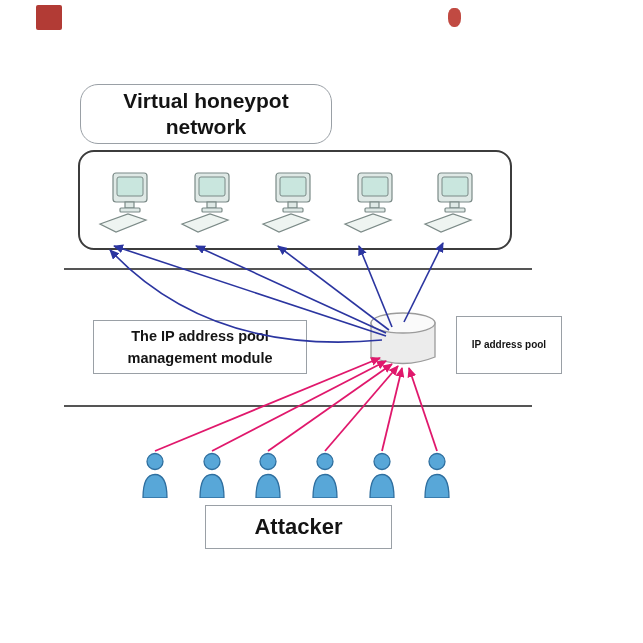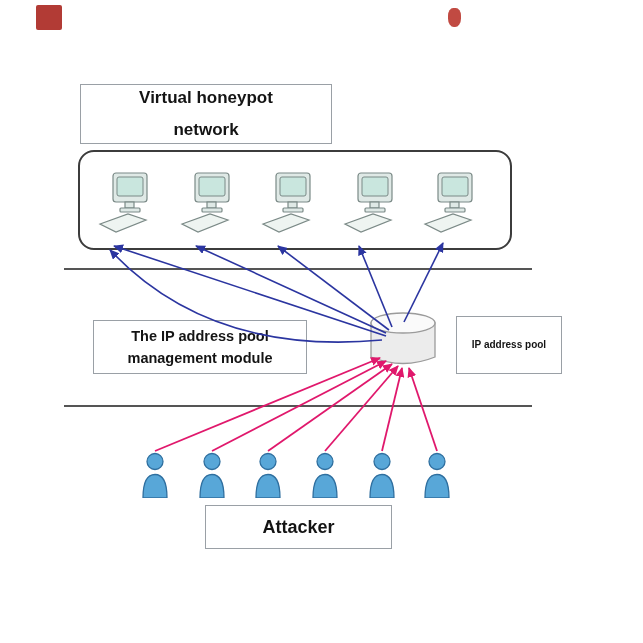--- a/index.html
+++ b/index.html
@@ -9,27 +9,27 @@
     color: var(--text, #141414);
   }
 
   
   .label-box {
     position:absolute; background:#ffffff;
     border:1px solid var(--box-border,#9aa0a6);
     display:flex; align-items:center; justify-content:center;
     text-align:center; font-weight:bold;
   }
-  .title-box    { left:80px;  top:84px;  width:250px; height:58px; font-size:17px;   line-height:32px; }
+  .title-box    { left:80px;  top:84px;  width:250px; height:58px; font-size:21px;   line-height:26px;border-radius:18px; }
   .title-box .label-text { width:178px; }
   .module-box   { left:93px;  top:320px; width:212px; height:52px; font-size:14.5px; line-height:22px; }
   .module-box .label-text { width:192px; }
   .pool-box     { left:456px; top:316px; width:104px; height:56px; font-size:10px; line-height:22px; }
   .pool-box .label-text { width:90px; }
-  .attacker-box { left:205px; top:505px; width:185px; height:42px; font-size:18px; }
+  .attacker-box { left:205px; top:505px; width:185px; height:42px; font-size:22px; }
 
   
   .honeypot-container {
     position:absolute; left:78px; top:150px; width:430px; height:96px;
     border:2px solid var(--container-border,#3c3c3c); border-radius:16px;
     background:#ffffff;
   }
 
   
   .divider { position:absolute; left:64px; width:468px; height:2px;

